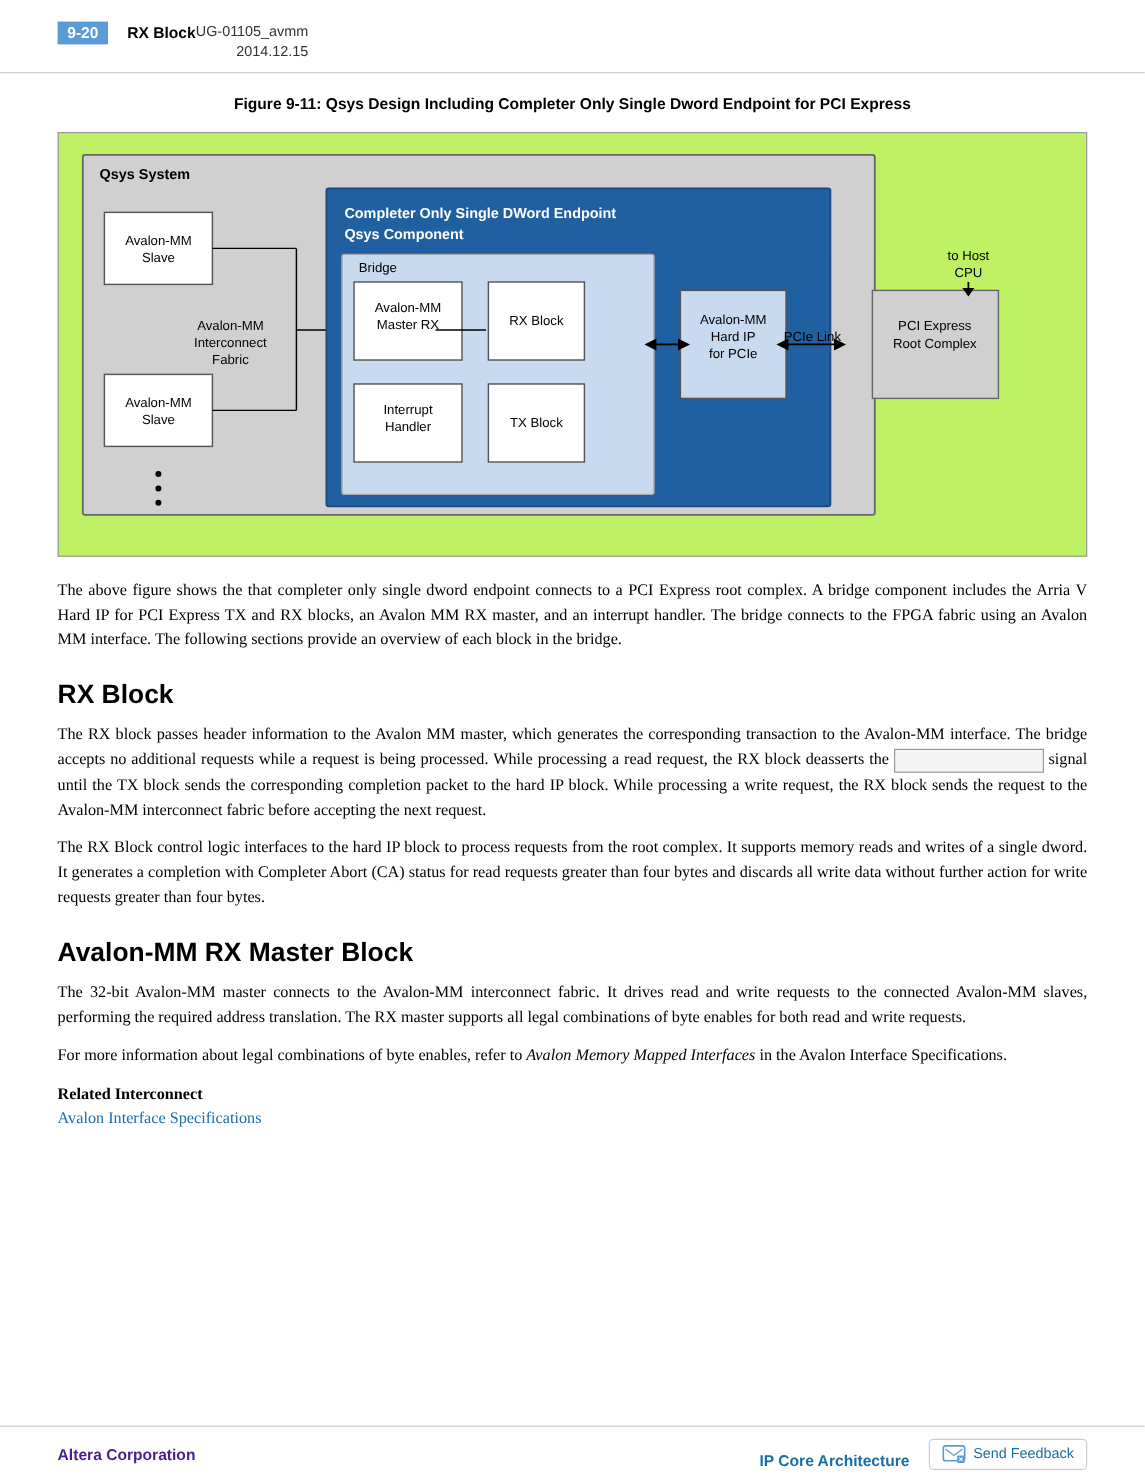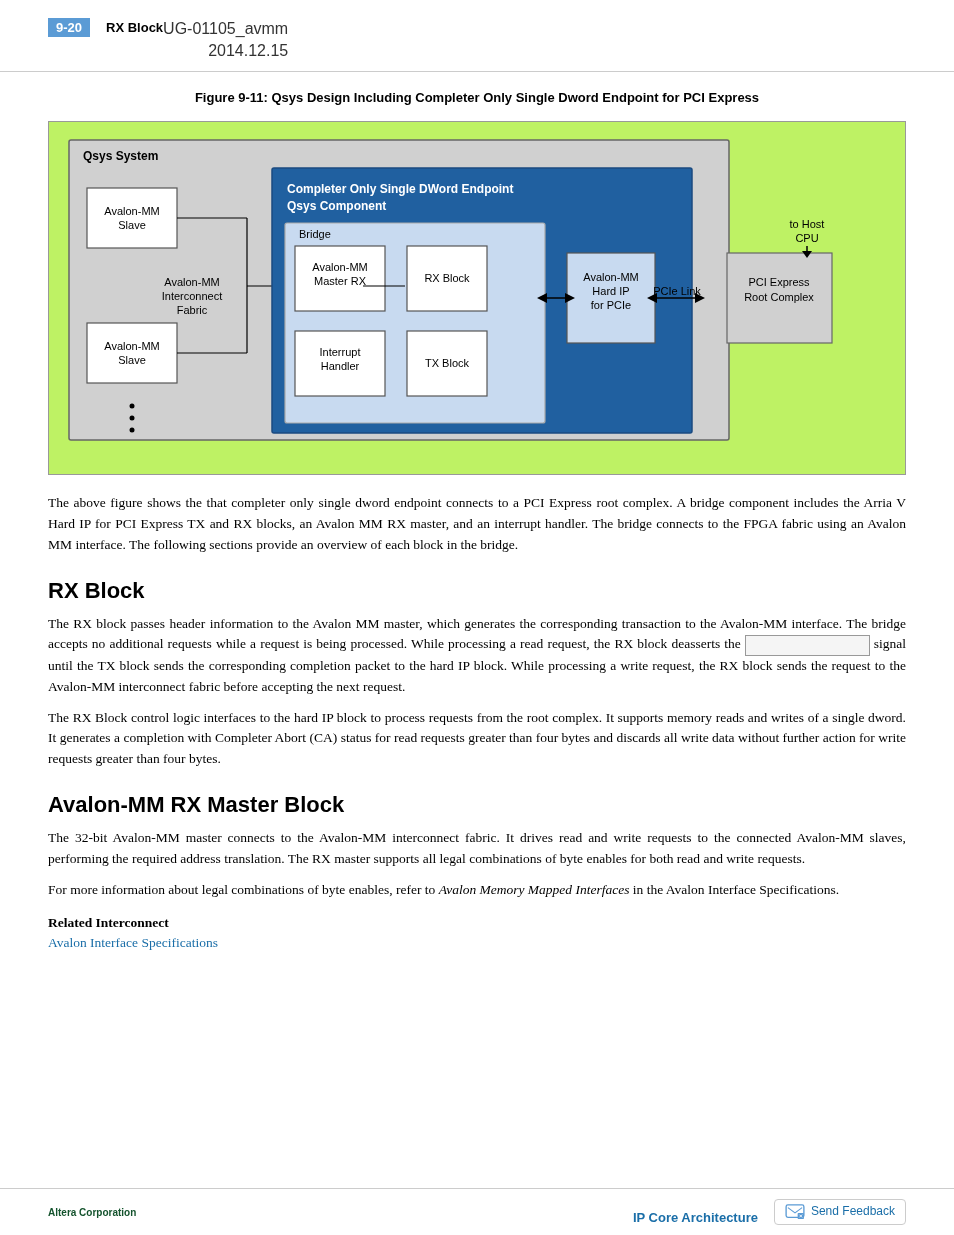--- a/index.html
+++ b/index.html
@@ -33,21 +33,21 @@
       font-weight: bold;
       padding: 2px 8px;
     }
     .page-section-title {
       font-size: 13px;
       font-family: Arial, sans-serif;
       font-weight: bold;
       color: #000;
     }
     .page-header-right {
-      font-size: 16px;
+      font-size: 12px;
       font-family: Arial, sans-serif;
       color: #333;
       text-align: right;
       line-height: 1.4;
     }
 
     
     .figure-caption {
       font-size: 13px;
       font-family: Arial, sans-serif;
@@ -113,24 +113,24 @@
       bottom: 0;
       left: 0;
       right: 0;
       border-top: 1px solid #ccc;
       padding: 10px 48px;
       display: flex;
       justify-content: space-between;
       align-items: center;
     }
     .footer-company {
-      font-size: 10px;
-      font-family: Arial, sans-serif;
-      font-weight: bold;
-      color: #14532d;
+      font-size: 13px;
+      font-family: Arial, sans-serif;
+      font-weight: bold;
+      color: #4c1d95;
     }
     .footer-right {
       display: flex;
       flex-direction: row;
       align-items: flex-end;
       gap: 16px;
     }
     .footer-link {
       color: #1a6ea8;
       font-size: 13px;

